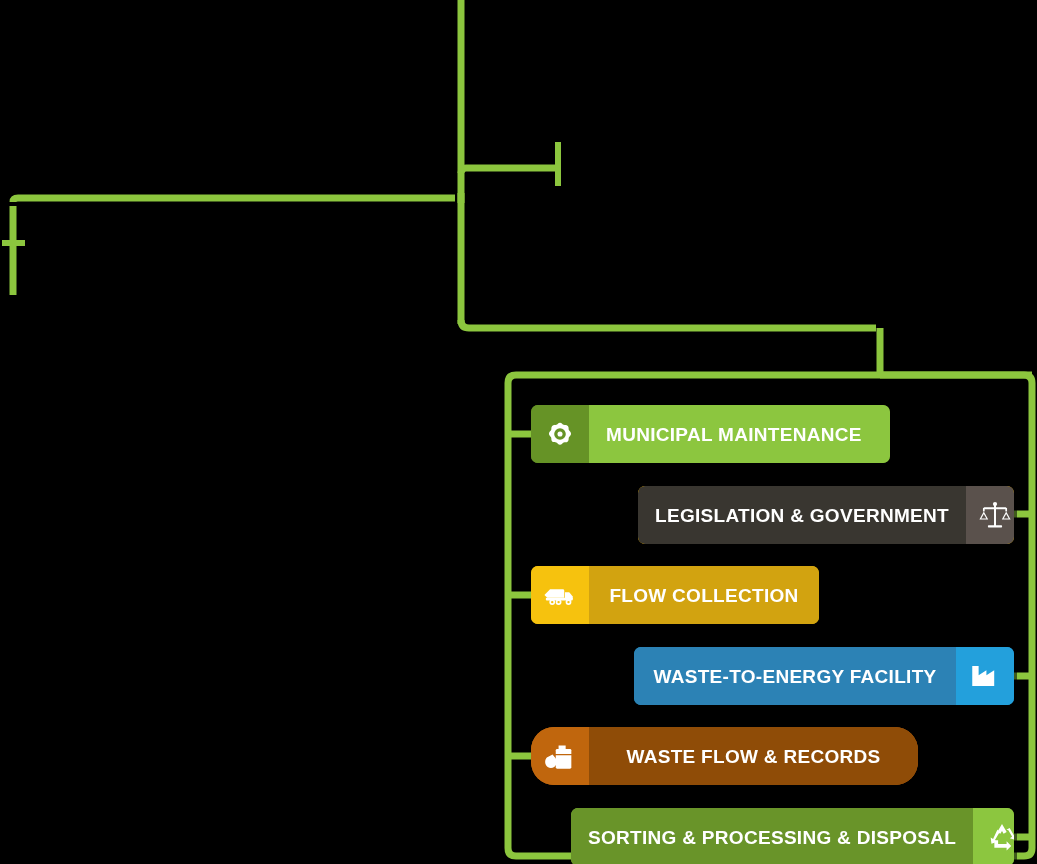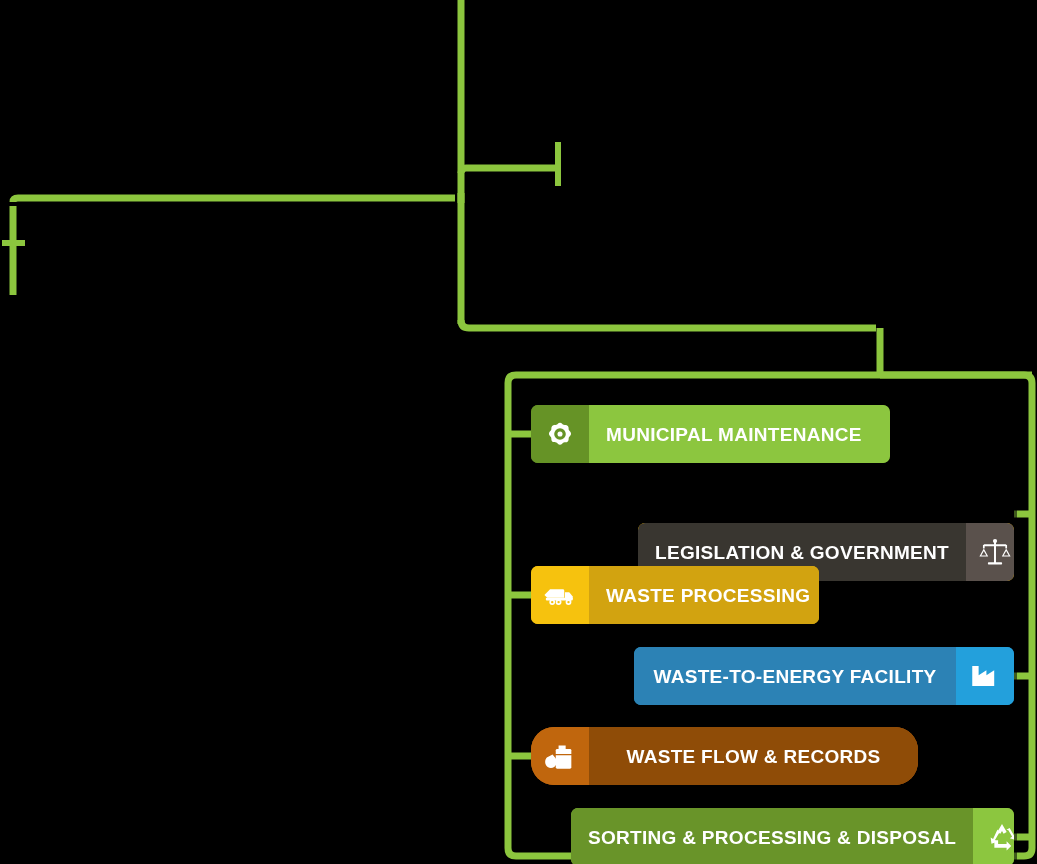--- a/index.html
+++ b/index.html
@@ -73,21 +73,21 @@
         </svg>
       </div>
       <div class="labelcell" style="background:#8cc63f;flex:1;">
         <span>MUNICIPAL MAINTENANCE</span>
       </div>
     </div>
   </div>
 
   <div class="node right-icon" style="left:638px;top:486px;width:376px;">
     <div class="shadowbox"></div>
-    <div class="inner" style="width:376px;background:#eab308;margin-top:37px;">
+    <div class="inner" style="width:376px;background:#eab308;">
       <div class="labelcell" style="background:#393630;flex:1;justify-content:center;">
         <span>LEGISLATION &amp; GOVERNMENT</span>
       </div>
       <div class="iconcell" style="background:#5a514c;">
         <svg viewBox="0 0 48 48">
           <g fill="#ffffff">
             <circle cx="24" cy="8.5" r="3"></circle>
             <rect x="22.6" y="10" width="2.8" height="30"></rect>
             <rect x="14" y="38.6" width="20" height="3" rx="1"></rect>
             <rect x="8" y="13.2" width="32" height="2.6" rx="1.2"></rect>
@@ -115,21 +115,21 @@
             <circle cx="13" cy="34" r="4.1"></circle>
             <circle cx="22" cy="34" r="4.1"></circle>
             <circle cx="36" cy="34" r="4.1"></circle>
           </g>
           <circle cx="13" cy="34" r="1.7" fill="#f6c20e"></circle>
           <circle cx="22" cy="34" r="1.7" fill="#f6c20e"></circle>
           <circle cx="36" cy="34" r="1.7" fill="#f6c20e"></circle>
         </svg>
       </div>
       <div class="labelcell" style="background:#d2a310;flex:1;justify-content:center;">
-        <span>WASTE PROCESSING</span>
+        <span>FLOW COLLECTION</span>
       </div>
     </div>
   </div>
 
   <div class="node right-icon" style="left:634px;top:647px;width:380px;">
     <div class="shadowbox"></div>
     <div class="inner" style="width:380px;background:#23a0dc;">
       <div class="labelcell" style="background:#2c82b5;flex:1;justify-content:center;">
         <span>WASTE-TO-ENERGY FACILITY</span>
       </div>

